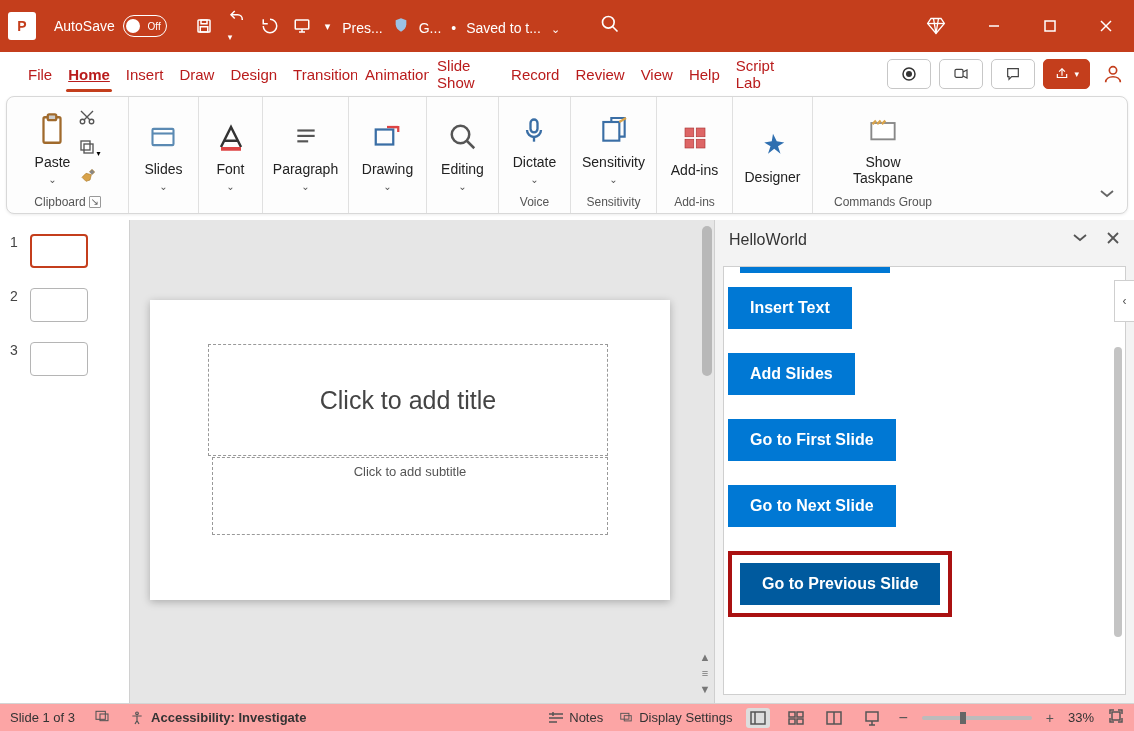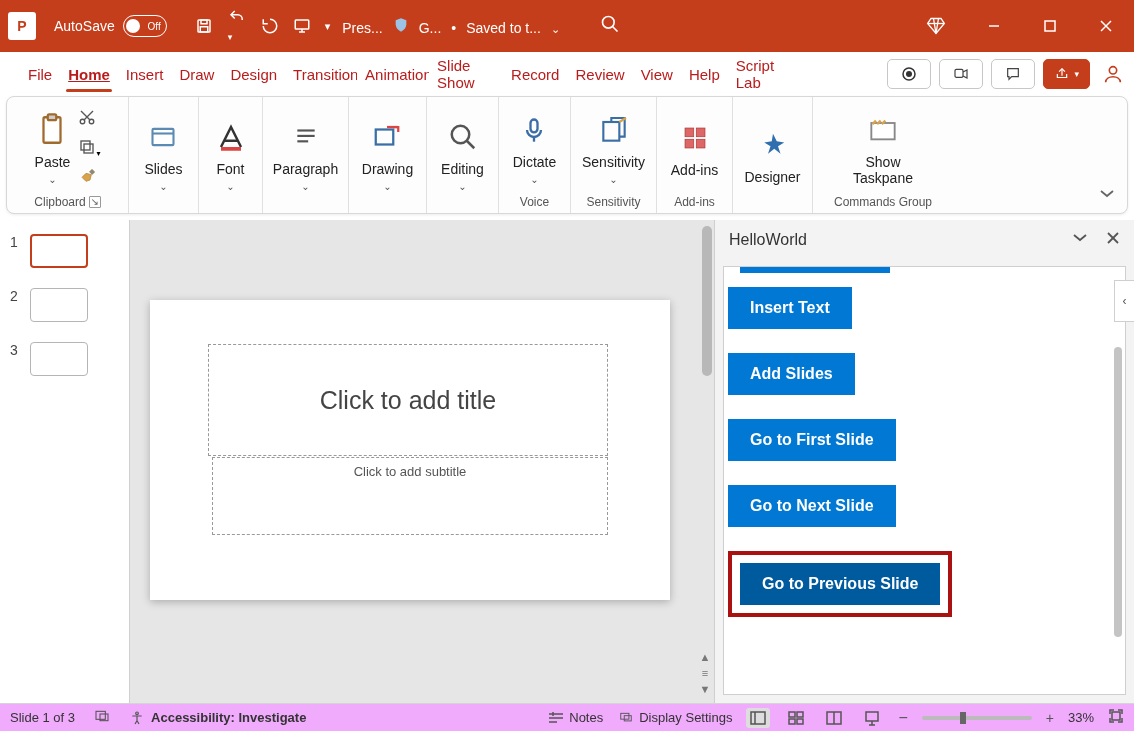--- a/index.html
+++ b/index.html
@@ -67,21 +67,21 @@
   .tp-body-wrap { flex:1; padding: 6px 8px 8px 8px; position: relative; }
   .tp-body { height: 100%; border:1px solid #cfcfcf; background:#fff; position:relative; padding: 20px 16px 16px 4px; overflow:hidden;}
   .tp-body .topstrip { position:absolute; left:16px; top:0; width:150px; height:6px; background: var(--btn-blue);}
   .bluebtn { background: var(--btn-blue); color:#fff; border:none; font-size:16px; font-weight:600; padding: 12px 22px; margin-bottom: 24px; display:block; text-align:left; cursor:pointer;}
   .bluebtn.pressed { background: var(--btn-blue-dark);}
   .highlight-box { border: 4px solid #a11; padding: 8px; display:inline-block; margin-bottom: 8px;}
   .highlight-box .bluebtn { margin-bottom: 0;}
   .tp-scroll { position:absolute; right:3px; top:80px; width:8px; height:290px; background:#c4c4c4; border-radius:4px;}
   .tp-tab { position:absolute; right:0; top:20px; width:20px; height:42px; background:#fff; border:1px solid #cfcfcf; border-right:none; display:flex; align-items:center; justify-content:center; font-size:12px; color:#555;}
   
-  .status { height:28px; background:#f0abfc; border-top:1px solid #d4d4d4; display:flex; align-items:center; padding: 0 10px; font-size:13px; color:#333; gap:18px;}
+  .status { height:28px; background:#fca5a5; border-top:1px solid #d4d4d4; display:flex; align-items:center; padding: 0 10px; font-size:13px; color:#333; gap:18px;}
   .status .right { margin-left:auto; display:flex; align-items:center; gap:14px;}
   .viewbtn { width:24px; height:20px; display:flex; align-items:center; justify-content:center; color:#555;}
   .viewbtn.active { background:#ddd; border-radius:3px;}
   .zoom-slider { width:110px; height:4px; background:#bbb; position:relative; border-radius:2px;}
   .zoom-slider .knob { position:absolute; left:38px; top:-4px; width:6px; height:12px; background:#666;}
 </style>
 </head>
 <body>
 
 <div class="titlebar">

